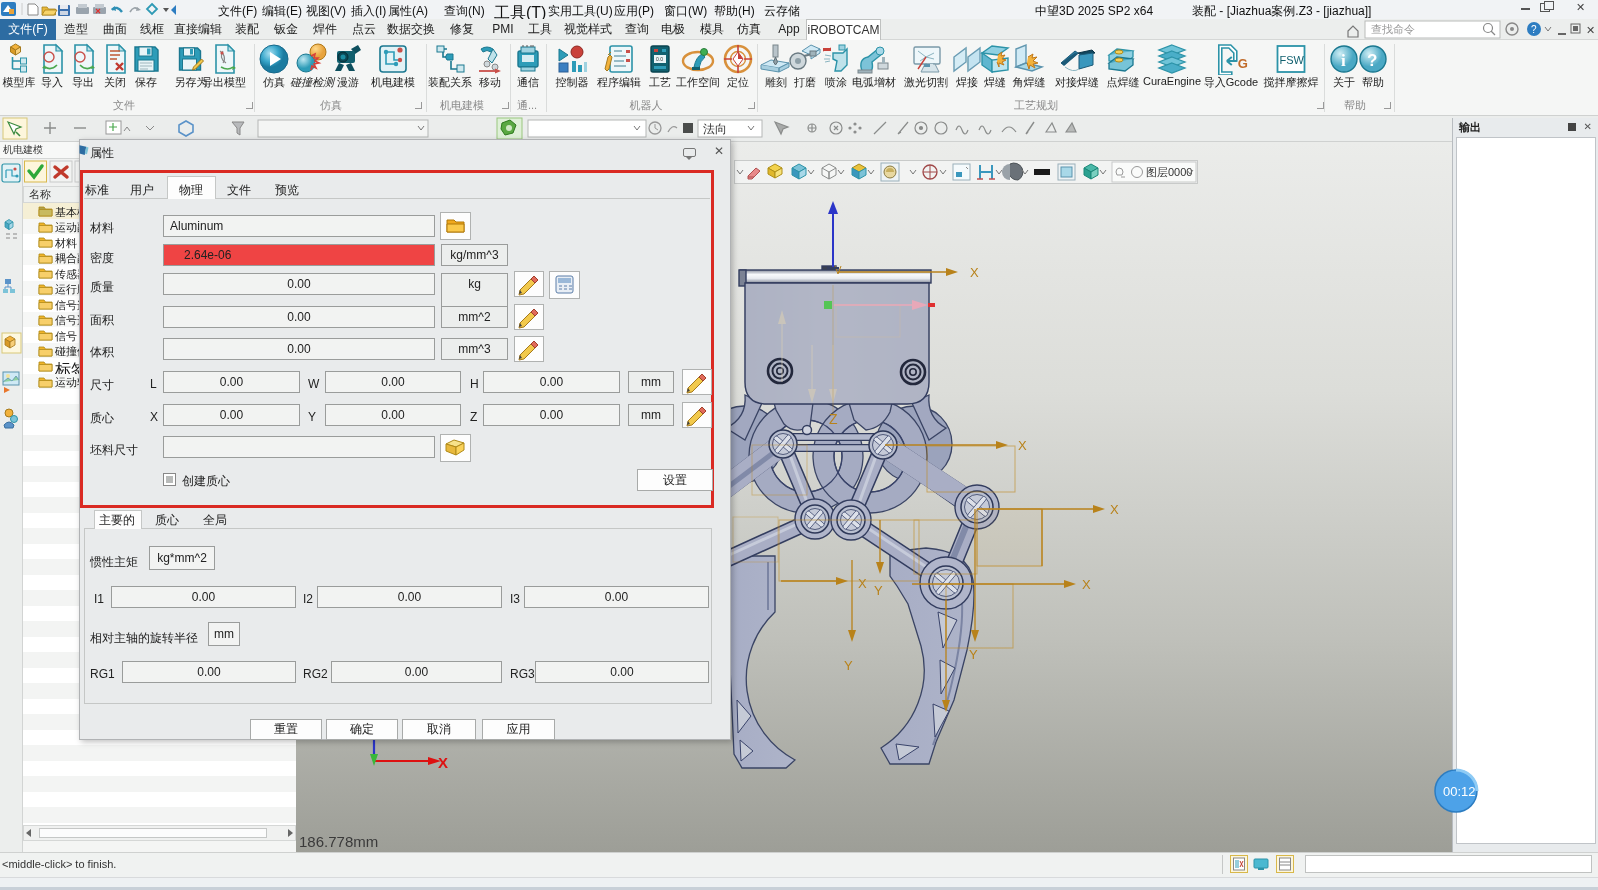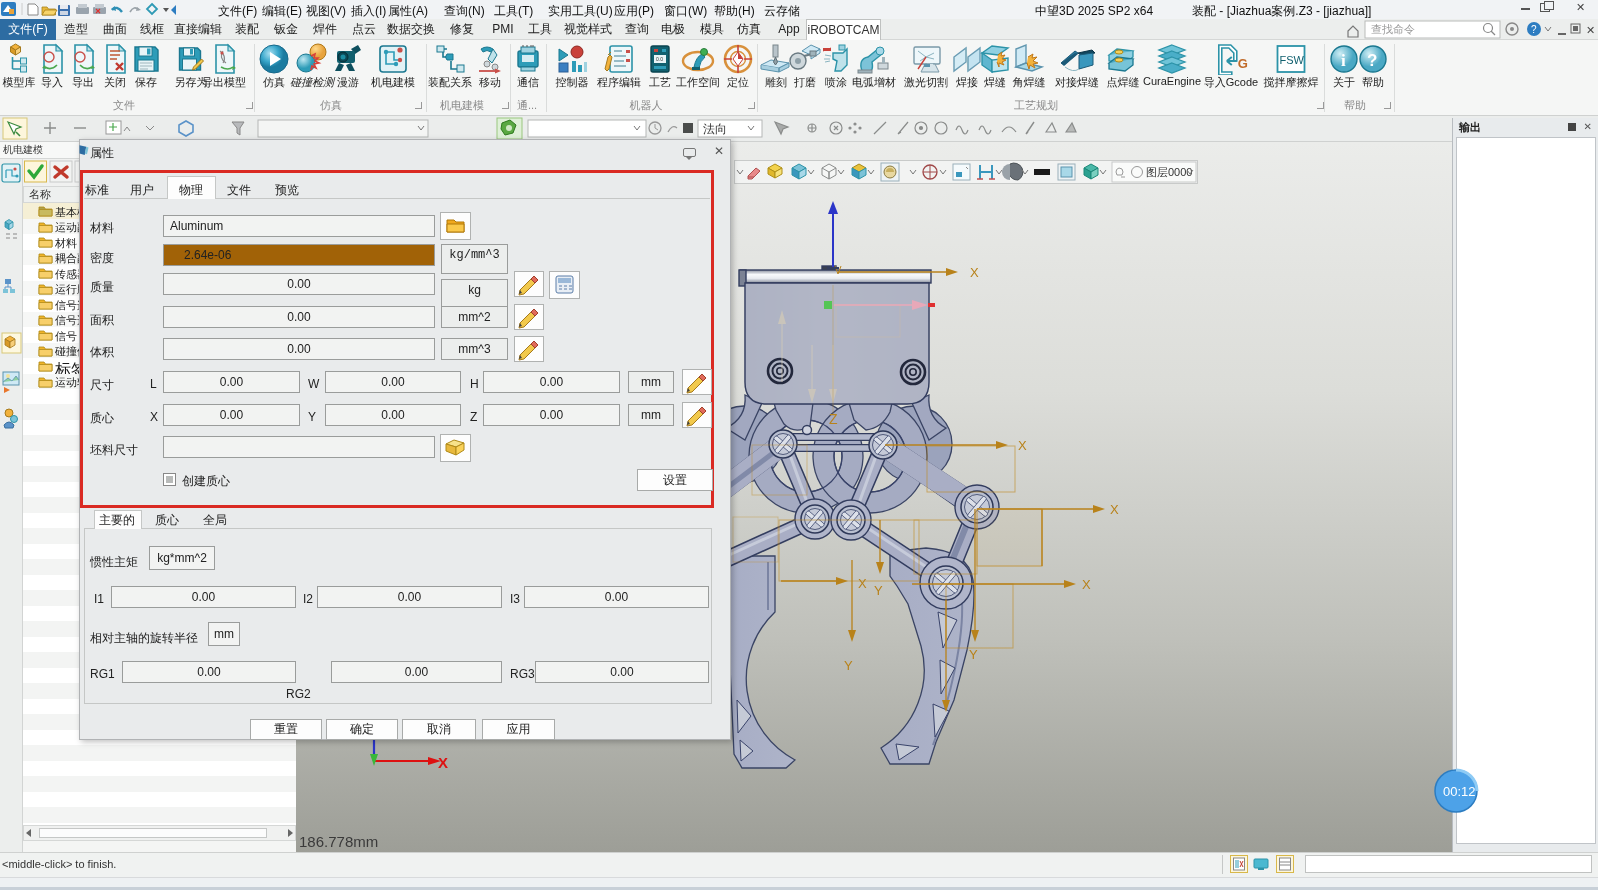--- a/index.html
+++ b/index.html
@@ -1,36 +1,36 @@
 <!DOCTYPE html>
 <html><head><meta charset="utf-8">
 <style>
 *{margin:0;padding:0;box-sizing:border-box;}
 html,body{width:1598px;height:890px;overflow:hidden;}
 body{font-family:"Liberation Sans",sans-serif;position:relative;background:#eceeed;font-size:12px;color:#1a1a1a;}
 .abs{position:absolute;}
 .lab{position:absolute;font-size:12px;color:#222;white-space:nowrap;}
-.fld{position:absolute;background:#a16207;border:1px solid #9a9c9b;font-size:12px;color:#222;}
+.fld{position:absolute;background:#ef4444;border:1px solid #9a9c9b;font-size:12px;color:#222;}
 .btn{position:absolute;background:#fdfdfd;border:1px solid #a8aaa9;text-align:center;font-size:12px;color:#222;}
 .ritem{position:absolute;top:4px;text-align:center;font-size:11px;color:#222;}
 .ritem .lb{margin-top:0px;white-space:nowrap;}
 .gsep{position:absolute;top:4px;bottom:4px;width:1px;background:#dadcdb;}
 .glabel{position:absolute;top:95px;font-size:11px;color:#8a8a8a;white-space:nowrap;transform:translateX(-50%);}
 .tab2{position:absolute;top:19px;height:21px;line-height:21px;font-size:12px;color:#222;white-space:nowrap;transform:translateX(-50%);}
 </style></head>
 <body>
 
 <div class="abs" style="left:0;top:0;width:1598px;height:19px;background:#f1f3f5;"></div>
 <div class="abs" style="left:218px;top:3px;font-size:12px;color:#111;">文件(F)</div>
 <div class="abs" style="left:262px;top:3px;font-size:12px;color:#111;">编辑(E)</div>
 <div class="abs" style="left:306px;top:3px;font-size:12px;color:#111;">视图(V)</div>
 <div class="abs" style="left:351px;top:3px;font-size:12px;color:#111;">插入(I)</div>
 <div class="abs" style="left:388px;top:3px;font-size:12px;color:#111;">属性(A)</div>
 <div class="abs" style="left:444px;top:3px;font-size:12px;color:#111;">查询(N)</div>
-<div class="abs" style="left:494px;top:3px;font-size:12px;color:#111;">工具(T)</div>
+<div class="abs" style="left:494px;top:3px;font-size:16px;color:#111;">工具(T)</div>
 <div class="abs" style="left:548px;top:3px;font-size:12px;color:#111;">实用工具(U)</div>
 <div class="abs" style="left:614px;top:3px;font-size:12px;color:#111;">应用(P)</div>
 <div class="abs" style="left:664px;top:3px;font-size:12px;color:#111;">窗口(W)</div>
 <div class="abs" style="left:714px;top:3px;font-size:12px;color:#111;">帮助(H)</div>
 <div class="abs" style="left:764px;top:3px;font-size:12px;color:#111;">云存储</div>
 <div class="abs" style="left:1035px;top:3px;font-size:12px;color:#111;">中望3D 2025 SP2 x64</div>
 <div class="abs" style="left:1192px;top:3px;font-size:12px;color:#111;">装配 - [Jiazhua案例.Z3 - [jiazhua]]</div>
 <div class="abs" style="left:1521px;top:8px;width:9px;height:2px;background:#555;"></div>
 <div class="abs" style="left:1540px;top:3px;width:10px;height:9px;border:1px solid #555;"></div>
 <div class="abs" style="left:1544px;top:1px;width:10px;height:9px;border:1px solid #555;background:#f1f3f5;"></div>
@@ -1015,24 +1015,24 @@
 <div class="lab" style="left:275px;top:182px;">预览</div>
 <div class="lab" style="left:90px;top:220px;">材料</div>
 <div class="fld" style="left:163px;top:215px;width:272px;height:22px;text-align:left;padding-left:6px;line-height:20px;background:#f2f3f2;">Aluminum</div>
 <svg class="abs" style="left:440px;top:212px;" width="31" height="28" viewBox="0 0 31 28">
     <rect x="0.5" y="0.5" width="30" height="27" fill="#fdfdfd" stroke="#b0b2b1"></rect>
     <path d="M7 8 h7 l2 2 h8 v10 h-17 Z" fill="#f0a81e" stroke="#b07808"></path>
     <path d="M7 12 h17 v8 h-17 Z" fill="#fac84a" stroke="#b07808"></path>
   </svg>
 <div class="lab" style="left:90px;top:250px;">密度</div>
 <div class="fld" style="left:163px;top:244px;width:272px;height:22px;line-height:20px;padding-left:20px;">2.64e-06</div>
-<div class="fld" style="left:441px;top:244px;width:67px;height:30px;text-align:center;line-height:20px;background:#eceeed;font-family:Liberation Mono, monospace;">kg/mm^3</div>
+<div class="fld" style="left:441px;top:244px;width:67px;height:22px;text-align:center;line-height:20px;background:#eceeed;">kg/mm^3</div>
 <div class="lab" style="left:90px;top:279px;">质量</div>
 <div class="fld" style="left:163px;top:273px;width:272px;height:22px;text-align:center;line-height:20px;background:#f2f3f2;">0.00</div>
-<div class="fld" style="left:441px;top:279px;width:67px;height:36px;text-align:center;line-height:20px;background:#eceeed;">kg</div>
+<div class="fld" style="left:441px;top:273px;width:67px;height:36px;text-align:center;line-height:20px;background:#eceeed;">kg</div>
 <div class="lab" style="left:90px;top:312px;">面积</div>
 <div class="fld" style="left:163px;top:306px;width:272px;height:22px;text-align:center;line-height:20px;background:#f2f3f2;">0.00</div>
 <div class="fld" style="left:441px;top:306px;width:67px;height:22px;text-align:center;line-height:20px;background:#eceeed;">mm^2</div>
 <div class="lab" style="left:90px;top:344px;">体积</div>
 <div class="fld" style="left:163px;top:338px;width:272px;height:22px;text-align:center;line-height:20px;background:#f2f3f2;">0.00</div>
 <div class="fld" style="left:441px;top:338px;width:67px;height:22px;text-align:center;line-height:20px;background:#eceeed;">mm^3</div>
 <svg class="abs" style="left:514px;top:271px;" width="30" height="26" viewBox="0 0 30 26">
     <rect x="0.5" y="0.5" width="29" height="25" fill="#fdfdfd" stroke="#b0b2b1"></rect>
     <path d="M6 19 l11 -11 4 4 -11 11 -5 1 Z" fill="#f2c94c" stroke="#a67a1c"></path>
     <path d="M17 8 l3 -3 4 4 -3 3 Z" fill="#e06a5a" stroke="#a0402c"></path>
@@ -1106,21 +1106,21 @@
 <div class="lab" style="left:94px;top:592px;">I1</div>
 <div class="fld" style="left:111px;top:586px;width:185px;height:22px;text-align:center;line-height:20px;background:#f2f3f2;">0.00</div>
 <div class="lab" style="left:303px;top:592px;">I2</div>
 <div class="fld" style="left:317px;top:586px;width:185px;height:22px;text-align:center;line-height:20px;background:#f2f3f2;">0.00</div>
 <div class="lab" style="left:510px;top:592px;">I3</div>
 <div class="fld" style="left:524px;top:586px;width:185px;height:22px;text-align:center;line-height:20px;background:#f2f3f2;">0.00</div>
 <div class="lab" style="left:90px;top:630px;">相对主轴的旋转半径</div>
 <div class="fld" style="left:208px;top:622px;width:32px;height:24px;text-align:center;line-height:22px;background:#f2f3f2;">mm</div>
 <div class="lab" style="left:90px;top:667px;">RG1</div>
 <div class="fld" style="left:122px;top:661px;width:174px;height:22px;text-align:center;line-height:20px;background:#f2f3f2;">0.00</div>
-<div class="lab" style="left:286px;top:667px;margin-top:20px;">RG2</div>
+<div class="lab" style="left:303px;top:667px;">RG2</div>
 <div class="fld" style="left:331px;top:661px;width:171px;height:22px;text-align:center;line-height:20px;background:#f2f3f2;">0.00</div>
 <div class="lab" style="left:510px;top:667px;">RG3</div>
 <div class="fld" style="left:535px;top:661px;width:174px;height:22px;text-align:center;line-height:20px;background:#f2f3f2;">0.00</div>
 <div class="btn" style="left:250px;top:719px;width:72px;height:21px;line-height:19px;">重置</div>
 <div class="btn" style="left:326px;top:719px;width:72px;height:21px;line-height:19px;">确定</div>
 <div class="btn" style="left:402px;top:719px;width:74px;height:21px;line-height:19px;">取消</div>
 <div class="btn" style="left:482px;top:719px;width:73px;height:21px;line-height:19px;">应用</div>
 <div class="abs" style="left:0;top:852px;width:1598px;height:25px;background:#f0f2f1;border-top:1px solid #cfd1d0;"></div>
 <div class="abs" style="left:2px;top:858px;font-size:11px;color:#333;">&lt;middle-click&gt; to finish.</div>
 <div class="abs" style="left:1222px;top:855px;width:1px;height:19px;background:#c5c7c6;"></div>

